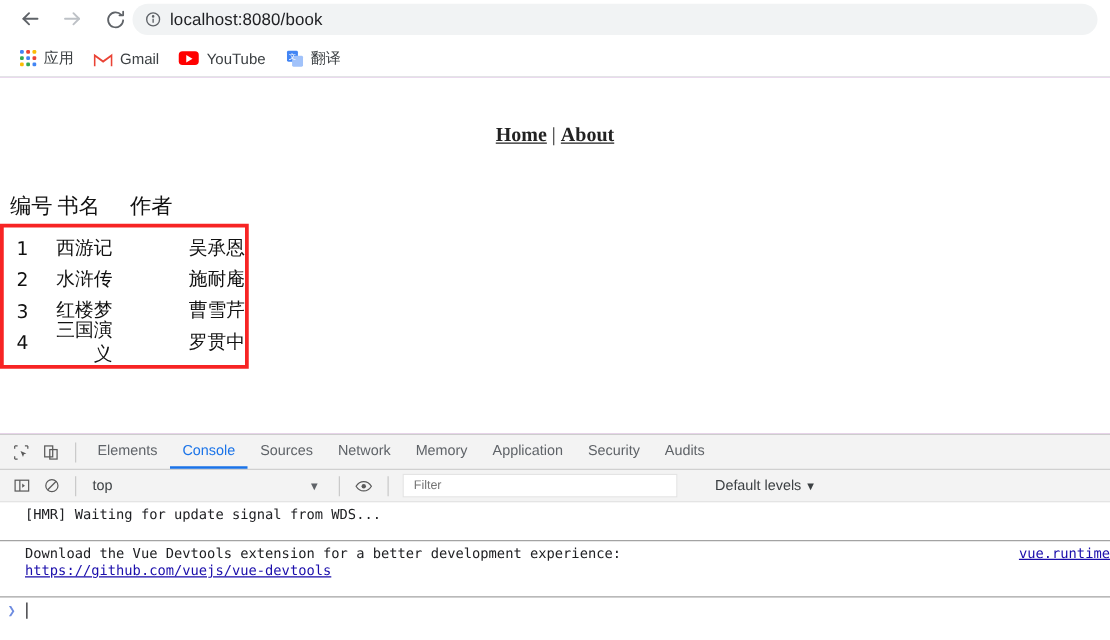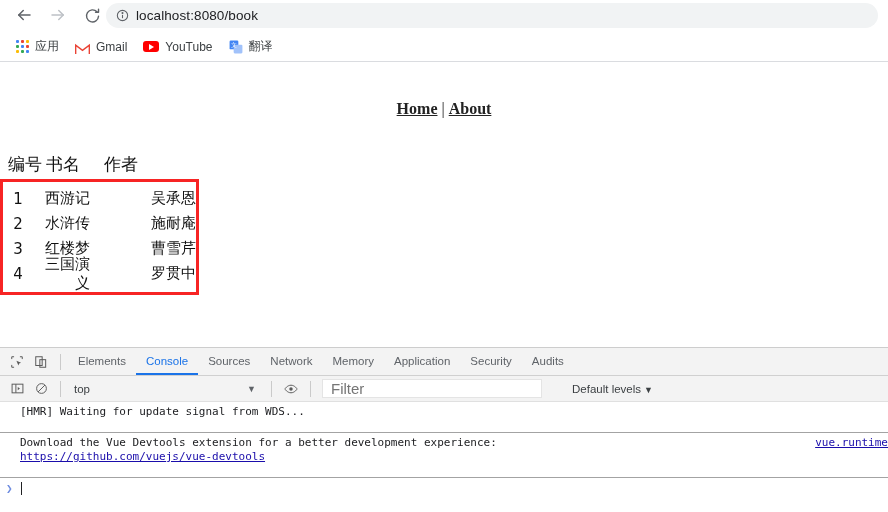--- a/index.html
+++ b/index.html
@@ -84,21 +84,21 @@
   .dt-icbtn { width: 24px; height: 24px; display: flex; align-items: center; justify-content: center; color: #5a5a5a; }
   .dt-icbtn.first { margin-left: 5px; }
   .dt-vsep { width: 1px; height: 16px; background: #cacaca; margin: 0 7px; }
   .dt-tab { font-size: 11.5px; color: #5f6368; padding: 0 10px; height: 27px; line-height: 27px; white-space: nowrap; }
   .dt-tab.active { color: #1a73e8; box-shadow: inset 0 -2px 0 0 #1a73e8; }
 
   .dt-filterbar { position: relative; height: 26px; display: flex; align-items: center; border-bottom: 1px solid #e0e0e0; background: #f3f3f3; }
   .ctx-select { display: flex; align-items: center; width: 196px; height: 20px; }
   .ctx-label { font-size: 11.5px; color: #3c4043; padding-left: 6px; flex: 1; }
   .ctx-caret { font-size: 9px; color: #5f6368; padding-right: 8px; }
-  .filter-input { flex: 1; font-size: 15px; color: #9aa0a6; padding-left: 8px; background: #fff; height: 19px; line-height: 19px; border: 1px solid #e4e4e4; margin: 0 4px; max-width: 220px; }
+  .filter-input { flex: 1; font-size: 10px; color: #9aa0a6; padding-left: 8px; background: #fff; height: 19px; line-height: 19px; border: 1px solid #e4e4e4; margin: 0 4px; max-width: 220px; }
   .levels { font-size: 11.5px; color: #3c4043; margin-left: 26px; white-space: nowrap; }
   .levels .cr { font-size: 9px; margin-left: 3px; }
 
   .dt-console { position: relative; height: 110px; background: #fff; font-family: "DejaVu Sans Mono", monospace; }
   .msg { position: relative; border-bottom: 1px solid #a3a3a3; padding: 3px 0 13px 20px; font-size: 11px; color: #202124; line-height: 14px; }
   .msg a { color: #1a0dab; text-decoration: underline; }
   .src-link { position: absolute; right: 0; top: 3px; font-size: 11px; color: #1a0dab; text-decoration: underline; white-space: nowrap; }
   .prompt { display: flex; align-items: center; height: 20px; padding-left: 6px; }
   .prompt-caret { color: #6e8ce0; font-size: 11px; font-family: "DejaVu Sans Mono", monospace; }
   .caret-bar { width: 1px; height: 13px; background: #202124; margin-left: 8px; }

